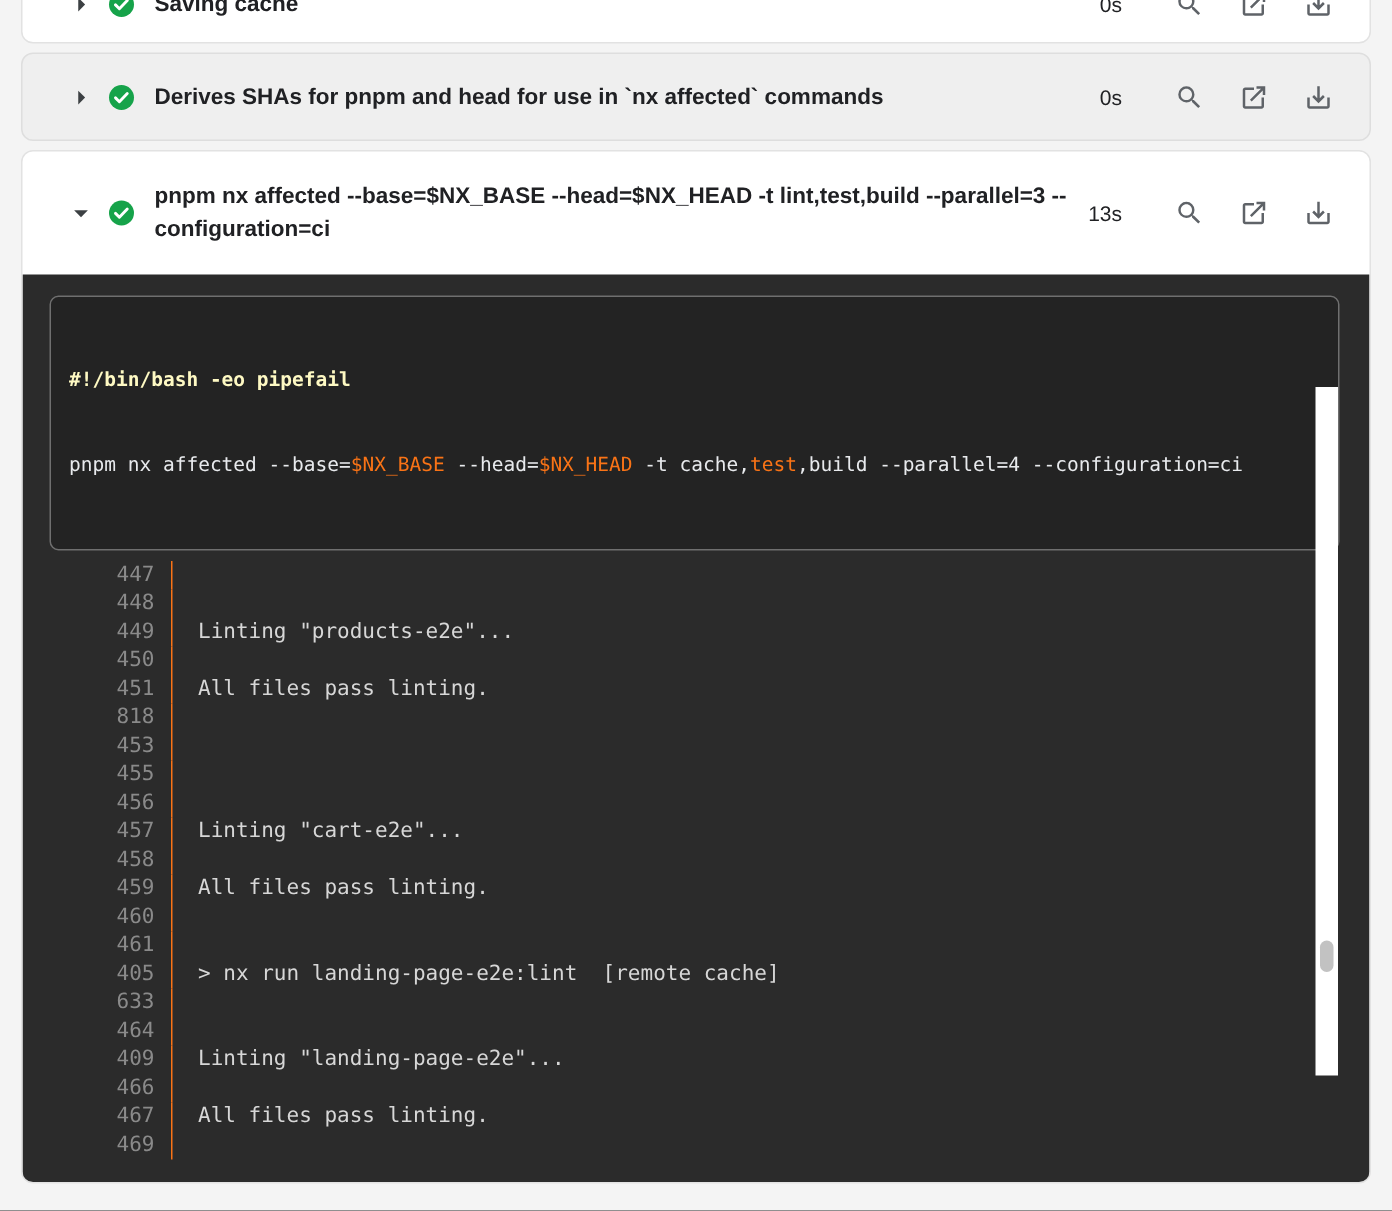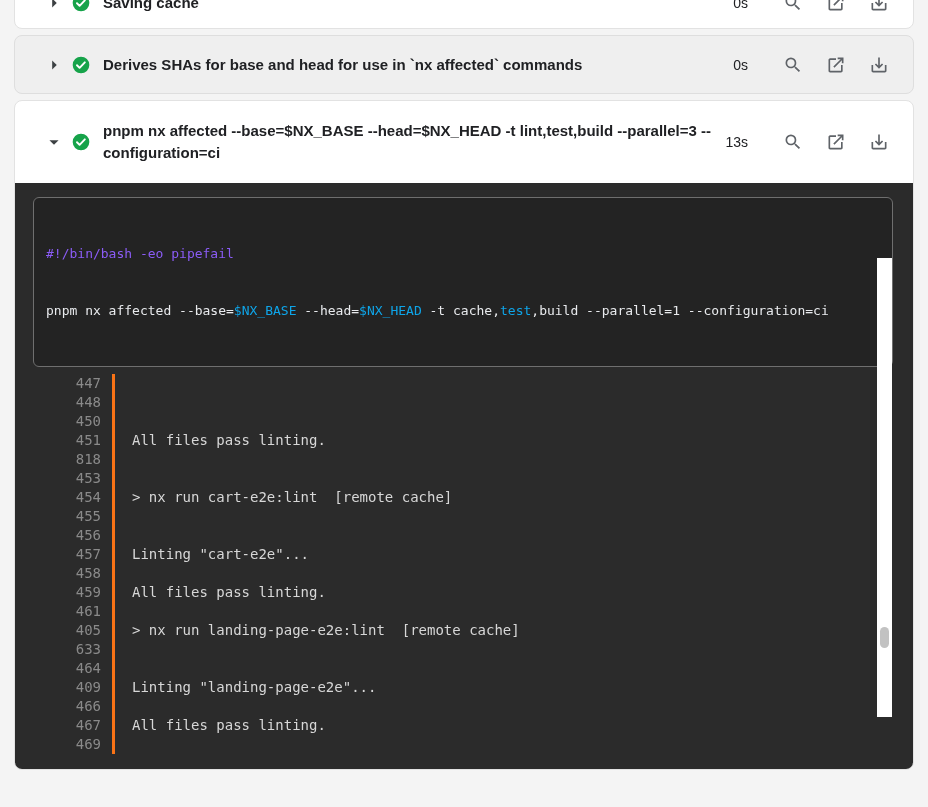--- a/index.html
+++ b/index.html
@@ -58,39 +58,39 @@
     border:1px solid #6f6f6f;
     border-radius:6px;
     background:#232323;
     padding:8px 12px;
     font-family:"DejaVu Sans Mono", monospace;
     font-size:13px;
     line-height:19px;
     white-space:pre;
     overflow:hidden;
   }
-  .shebang { color:#8b5cf6; }
+  .shebang { color:#fef9c3;font-weight:bold; }
   .cmdline { color:#e8eaed; }
-  .cmdline .var { color:#0ea5e9; }
+  .cmdline .var { color:#f97316; }
 
   .log { margin-top:7px; }
   .log-line {
     font-family:"DejaVu Sans Mono", monospace;
     font-size:14px;
     line-height:19px;
     white-space:pre;
     display:flex;
   }
   .log-line .num {
     flex:0 0 auto;
     width:82px;
     text-align:right;
     color:#8a8a8a;
     padding-right:11px;
-    border-right:3px solid #f97316;
+    border-right:1px solid #f97316;
   }
   .log-line .txt { color:#d7d7d7; padding-left:17px; }
 
   .scroll-track {
     position:absolute;
     top:75px; right:21px;
     width:15px; height:459px;
     background:#ffffff;
   }
   .scroll-thumb {
@@ -147,21 +147,21 @@
         <svg viewBox="0 0 24 24">
             <path d="M10 17V7l5 5-5 5z"></path>
           </svg>
       </span>
       <span class="status">
         <svg viewBox="0 0 24 24">
             <circle cx="12" cy="12" r="10" fill="#16a34a"></circle>
             <path d="M7.2 12.3l3.1 3.1 6.3-6.6" fill="none" stroke="#fff" stroke-width="2.3" stroke-linecap="round" stroke-linejoin="round"></path>
           </svg>
       </span>
-      <span class="step-title">Derives SHAs for base and head for use in `nx affected` commands</span>
+      <span class="step-title">Derives SHAs for pnpm and head for use in `nx affected` commands</span>
       <span class="right-group">
         <span class="duration">0s</span>
         <button class="icon-btn">
           <svg viewBox="0 0 24 24">
               <path d="M15.5 14h-.79l-.28-.27A6.47 6.47 0 0 0 16 9.5 6.5 6.5 0 1 0 9.5 16c1.61 0 3.09-.59 4.23-1.57l.27.28v.79l5 4.99L20.49 19l-4.99-5zm-6 0C7.01 14 5 11.99 5 9.5S7.01 5 9.5 5 14 7.01 14 9.5 11.99 14 9.5 14z"></path>
             </svg>
         </button>
         <button class="icon-btn">
           <svg viewBox="0 0 24 24">
               <path d="M18 19H5V6h7V4H5c-1.1 0-2 .9-2 2v13c0 1.1.9 2 2 2h13c1.1 0 2-.9 2-2v-7h-2v7zM14 3v2h3.59l-8.83 8.83 1.41 1.41L19 6.41V10h2V3h-7z"></path>
@@ -206,35 +206,36 @@
           <svg viewBox="0 0 24 24">
               <path d="M19 12v7H5v-7H3v7c0 1.1.9 2 2 2h14c1.1 0 2-.9 2-2v-7h-2zm-6 .67l2.59-2.58L17 11.5l-5 5-5-5 1.41-1.41L11 12.67V3h2v9.67z"></path>
             </svg>
         </button>
       </span>
     </div>
 
     <div class="terminal">
       <div class="cmdbox">
         <div class="shebang">#!/bin/bash -eo pipefail</div>
-        <div class="cmdline" id="cmdline"><span>pnpm nx affected --base=</span><span class="var">$NX_BASE</span><span> --head=</span><span class="var">$NX_HEAD</span><span> -t cache,</span><span class="var">test</span><span>,build --parallel=1 --configuration=ci</span></div>
+        <div class="cmdline" id="cmdline"><span>pnpm nx affected --base=</span><span class="var">$NX_BASE</span><span> --head=</span><span class="var">$NX_HEAD</span><span> -t cache,</span><span class="var">test</span><span>,build --parallel=4 --configuration=ci</span></div>
       </div>
       <div class="log" id="loglines">
           <div class="log-line"><span class="num">447</span><span class="txt"></span></div>
           <div class="log-line"><span class="num">448</span><span class="txt"></span></div>
+          <div class="log-line"><span class="num">449</span><span class="txt">Linting "products-e2e"...</span></div>
           <div class="log-line"><span class="num">450</span><span class="txt"></span></div>
           <div class="log-line"><span class="num">451</span><span class="txt">All files pass linting.</span></div>
           <div class="log-line"><span class="num">818</span><span class="txt"></span></div>
           <div class="log-line"><span class="num">453</span><span class="txt"></span></div>
-          <div class="log-line"><span class="num">454</span><span class="txt">&gt; nx run cart-e2e:lint  [remote cache]</span></div>
           <div class="log-line"><span class="num">455</span><span class="txt"></span></div>
           <div class="log-line"><span class="num">456</span><span class="txt"></span></div>
           <div class="log-line"><span class="num">457</span><span class="txt">Linting "cart-e2e"...</span></div>
           <div class="log-line"><span class="num">458</span><span class="txt"></span></div>
           <div class="log-line"><span class="num">459</span><span class="txt">All files pass linting.</span></div>
+          <div class="log-line"><span class="num">460</span><span class="txt"></span></div>
           <div class="log-line"><span class="num">461</span><span class="txt"></span></div>
           <div class="log-line"><span class="num">405</span><span class="txt">&gt; nx run landing-page-e2e:lint  [remote cache]</span></div>
           <div class="log-line"><span class="num">633</span><span class="txt"></span></div>
           <div class="log-line"><span class="num">464</span><span class="txt"></span></div>
           <div class="log-line"><span class="num">409</span><span class="txt">Linting "landing-page-e2e"...</span></div>
           <div class="log-line"><span class="num">466</span><span class="txt"></span></div>
           <div class="log-line"><span class="num">467</span><span class="txt">All files pass linting.</span></div>
           <div class="log-line"><span class="num">469</span><span class="txt"></span></div>
         </div>
       <div class="scroll-track">

